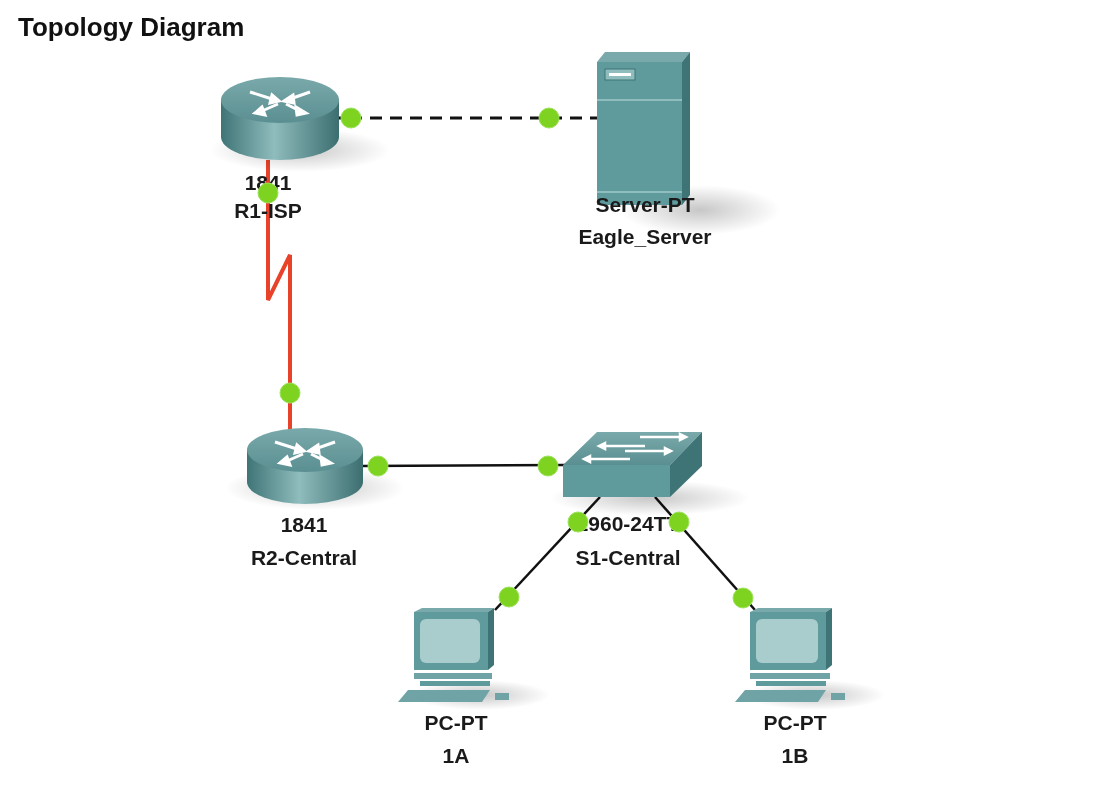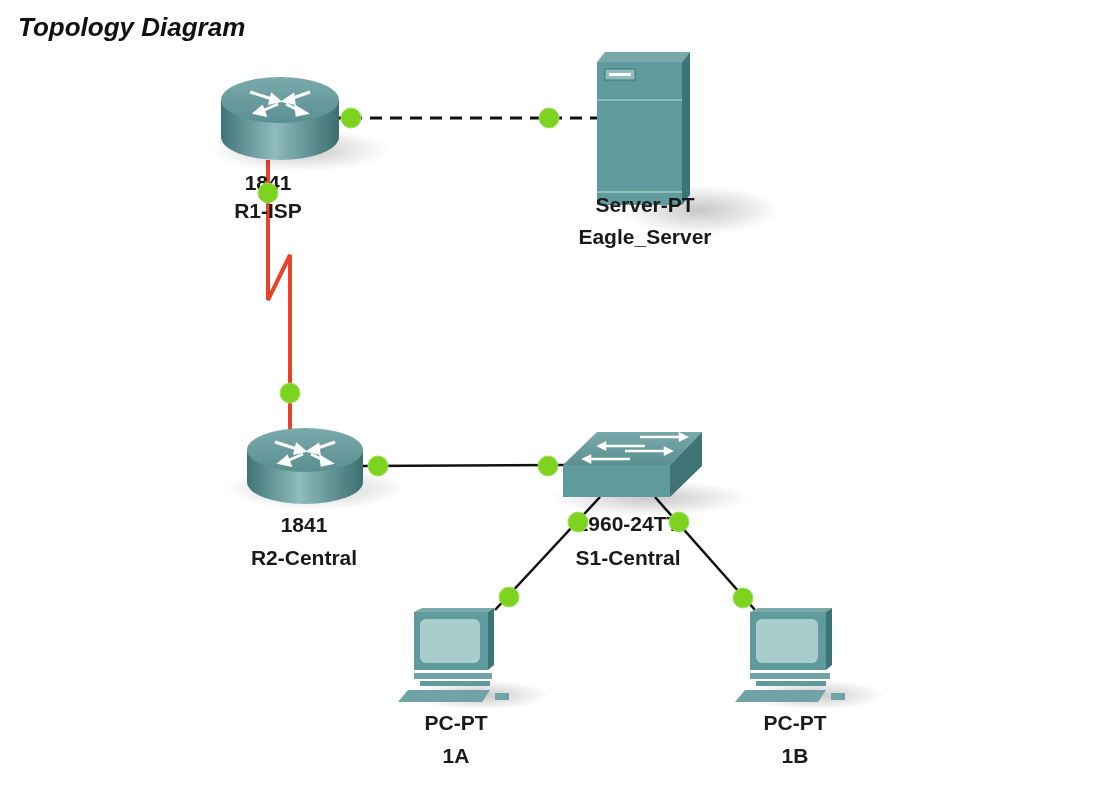--- a/index.html
+++ b/index.html
@@ -1,17 +1,17 @@
 <!DOCTYPE html>
 <html><head>
 <meta charset="utf-8">
 <style>
   html, body { margin:0; padding:0; background:#ffffff; }
   body { width:1118px; height:785px; position:relative; overflow:hidden; font-family:"Liberation Sans", sans-serif; }
-  .title { position:absolute; left:18px; top:12px; font-size:26px; font-weight:bold; color:#111;font-style:italic; }
+  .title { position:absolute; left:18px; top:12px; font-size:26px; font-weight:bold; color:#111; }
   svg#topo { position:absolute; left:0; top:0; }
   .lbl { font-family:"Liberation Sans", sans-serif; font-weight:bold; font-size:21px; fill:#1a1a1a; text-anchor:middle; }
 </style>
 </head>
 <body>
 
 <div class="title">Topology Diagram</div>
 
 <svg id="topo" width="1118" height="785" viewBox="0 0 1118 785">
   <defs>

